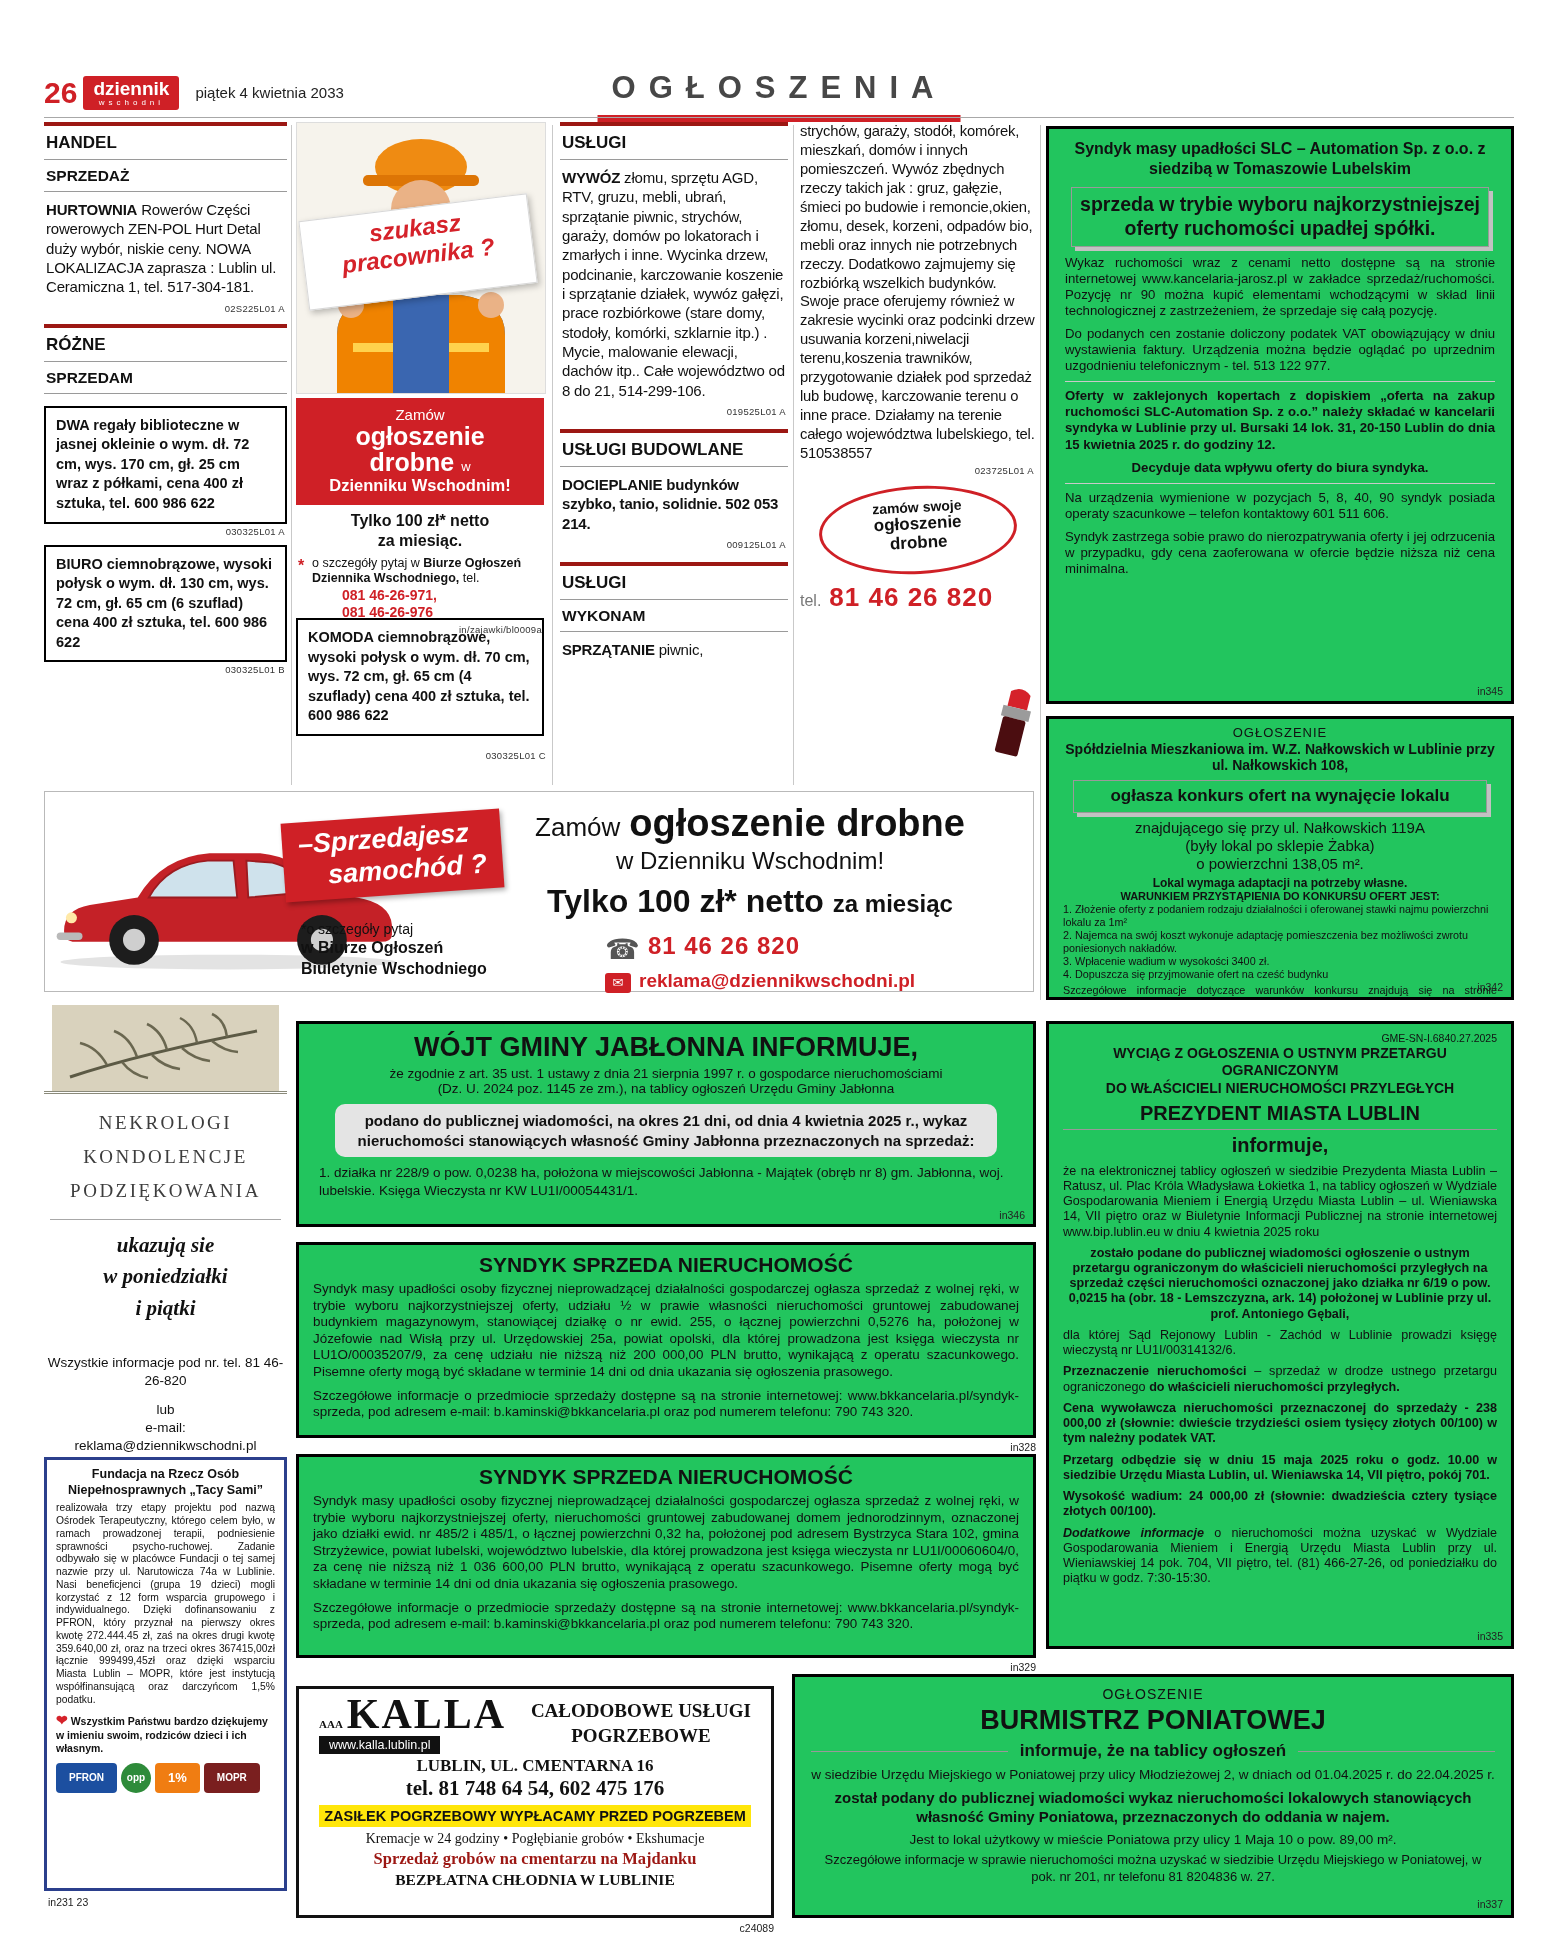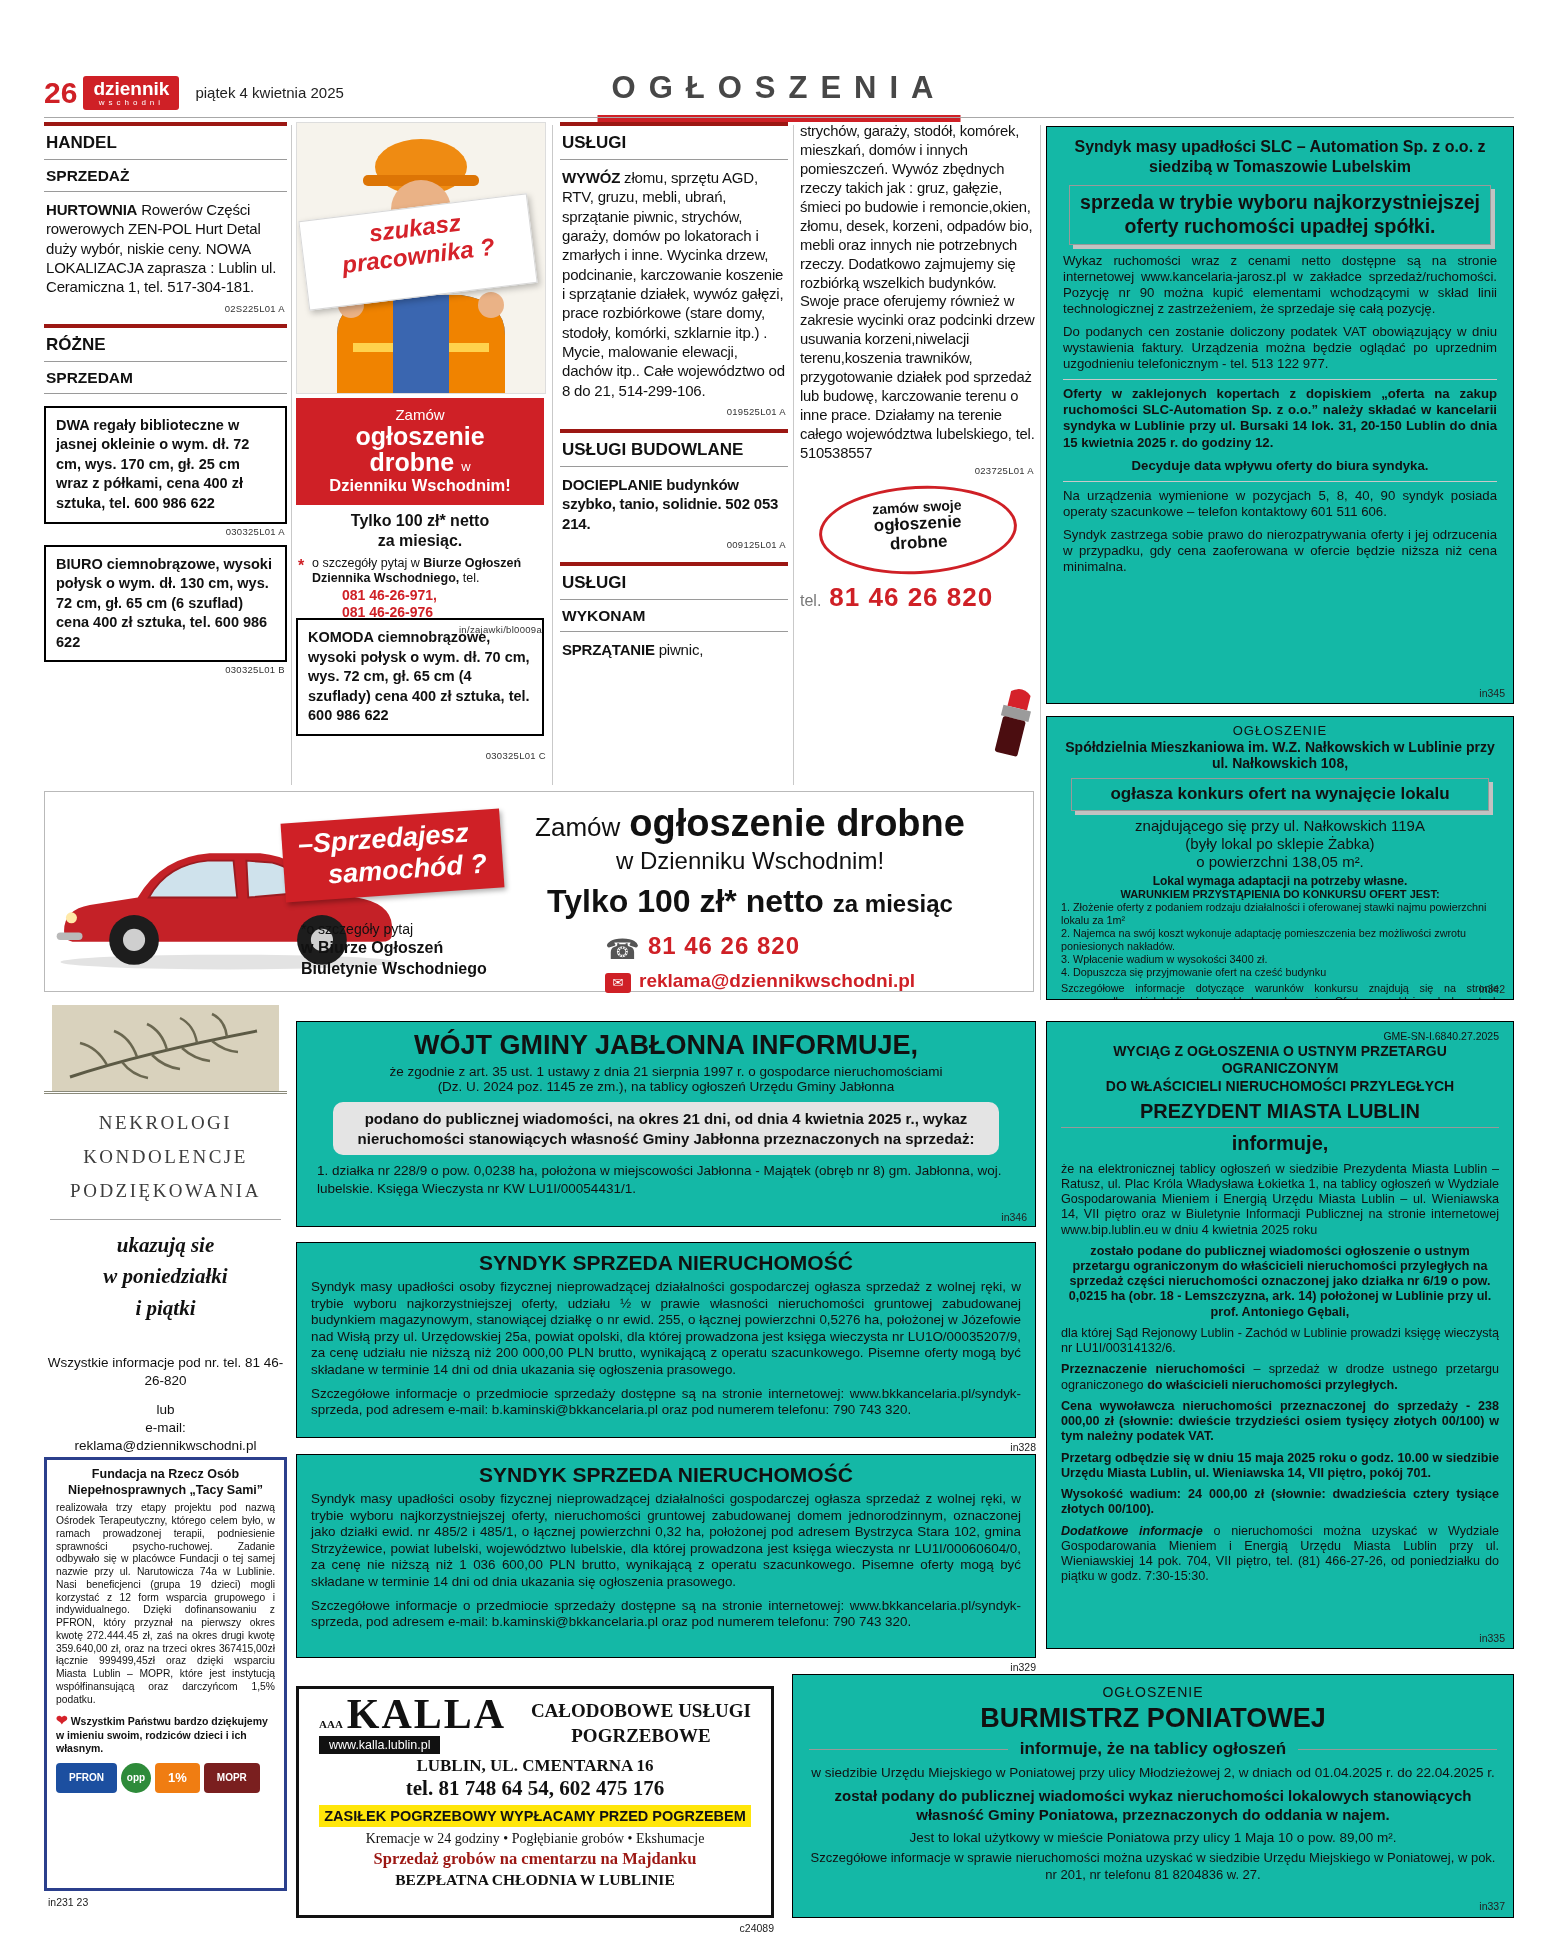--- a/index.html
+++ b/index.html
@@ -38,21 +38,21 @@
   .promo-note{font-size:12.5px;line-height:1.25;margin-top:5px;padding-left:16px;position:relative;}
   .promo-note .star{position:absolute;left:2px;top:0;color:#cf2026;font-weight:bold;font-size:16px;}
   .promo-phones{color:#cf2026;font-weight:bold;font-size:14px;line-height:1.25;padding-left:30px;}
   
   .oval{width:198px;height:88px;border:3px solid #cf2026;border-radius:50%;margin:8px auto 0;text-align:center;
         padding-top:10px;box-sizing:border-box;transform:rotate(-3deg);}
   .oval .o1{font-size:14px;font-weight:bold;} .oval .o2{font-size:17px;font-weight:bold;line-height:1.1;}
   .telrow{margin-top:8px;} .tel-label{font-size:16px;color:#777;margin-right:8px;}
   .tel-num{font-size:26px;font-weight:bold;color:#cf2026;letter-spacing:1px;}
   
-  .obox{border:1px solid #000000;background:#14b8a6;box-sizing:border-box;}
+  .obox{border:3px solid #000000;background:#22c55e;box-sizing:border-box;}
   .shadow-title{display:block;border:1px solid #9a9a9a;box-shadow:4px 4px 0 #c2c2c2;padding:5px 8px;
                 font-weight:bold;text-align:center;margin:8px 6px;}
   .slc{padding:10px 16px 6px;font-size:13.2px;line-height:1.22;}
   .slc p{margin:7px 0;} .slc .tline{border-top:1px solid #c9c9c9;padding-top:6px;}
   .spo{padding:6px 14px;font-size:10.8px;line-height:1.2;overflow:hidden;}
   .incode{position:absolute;right:8px;bottom:3px;font-size:10.5px;color:#222;}
   .codebelow{font-size:10.5px;color:#222;}
   
   .ribbon{background:#cf2026;color:#fff;font-style:italic;font-weight:bold;font-size:27px;line-height:1.2;
           padding:6px 16px 8px;transform:rotate(-4deg);box-shadow:2px 3px 5px rgba(0,0,0,.3);display:inline-block;}
@@ -81,21 +81,21 @@
   .flank{display:flex;align-items:center;gap:12px;font-weight:bold;}
   .flank:before,.flank:after{content:"";flex:1;border-top:1px solid #999;}
   .burm{padding:8px 16px;font-size:13.5px;line-height:1.3;}
 </style>
 </head>
 <body>
 
 <div class="page">
 
   <div class="abs" style="left:44px;top:76px;width:1470px;height:42px">
-    <span class="pagenum">26</span><span class="logo"><span class="logo-main">dziennik</span><span class="logo-sub">wschodni</span></span><span class="hdr-date">piątek 4 kwietnia 2025</span>
+    <span class="pagenum">26</span><span class="logo"><span class="logo-main">dziennik</span><span class="logo-sub">wschodni</span></span><span class="hdr-date">piątek 4 kwietnia 2033</span>
     <div class="hdr-title">OGŁOSZENIA</div>
   </div>
   <div class="abs hairline" style="left:44px;top:117px;width:1470px"></div>
 
   <div class="abs vline" style="left:291px;top:125px;height:660px"></div>
   <div class="abs vline" style="left:552px;top:125px;height:660px"></div>
   <div class="abs vline" style="left:793px;top:125px;height:660px"></div>
   <div class="abs vline" style="left:1040px;top:125px;height:875px"></div>
 
   <div class="abs" style="left:44px;top:122px;width:243px;height:662px">

